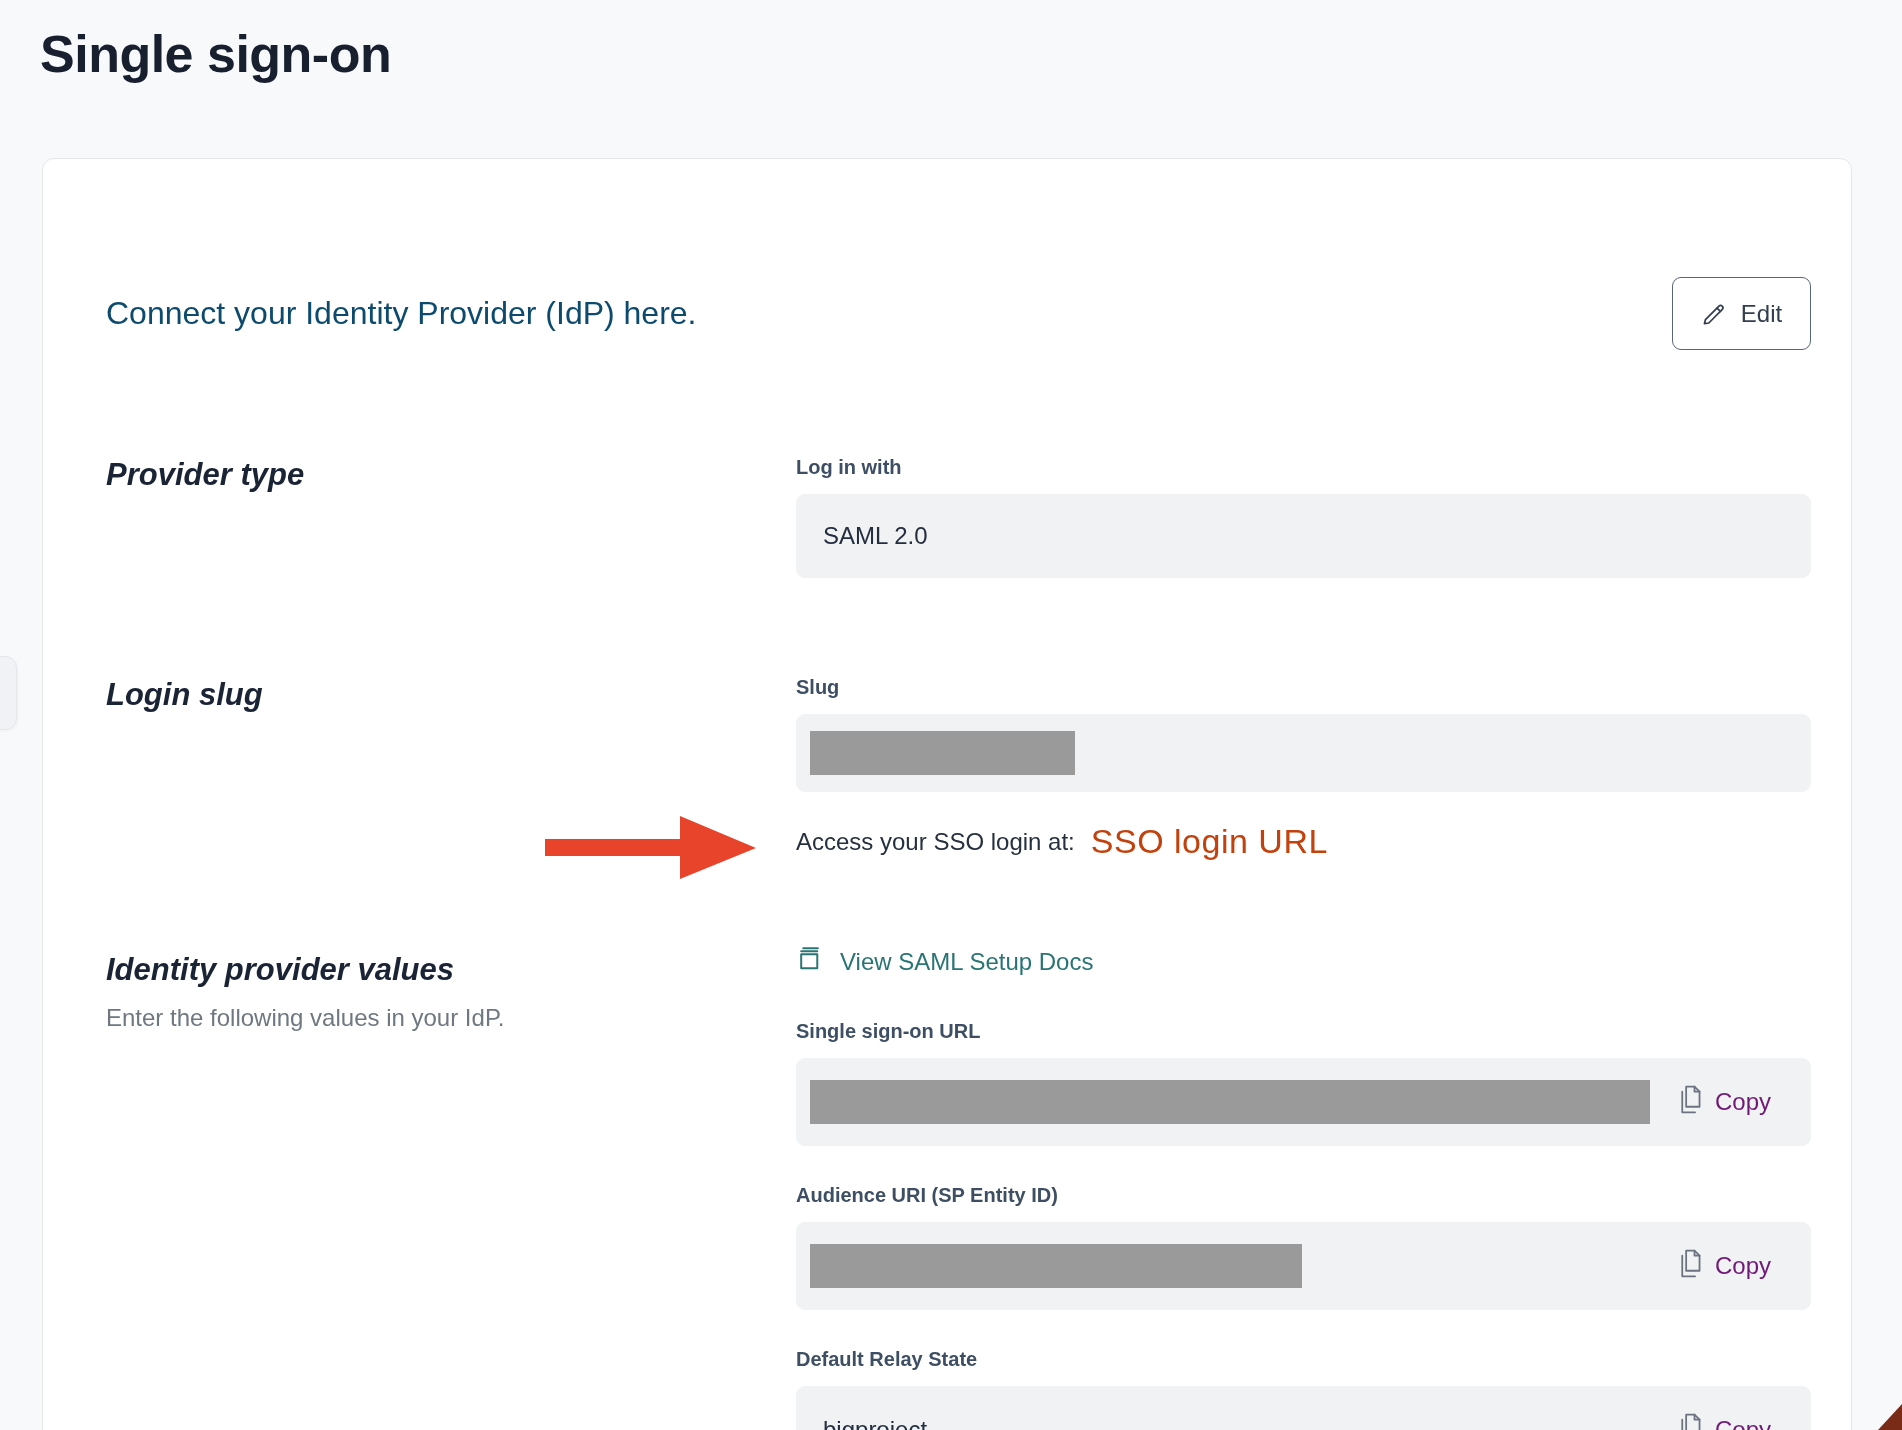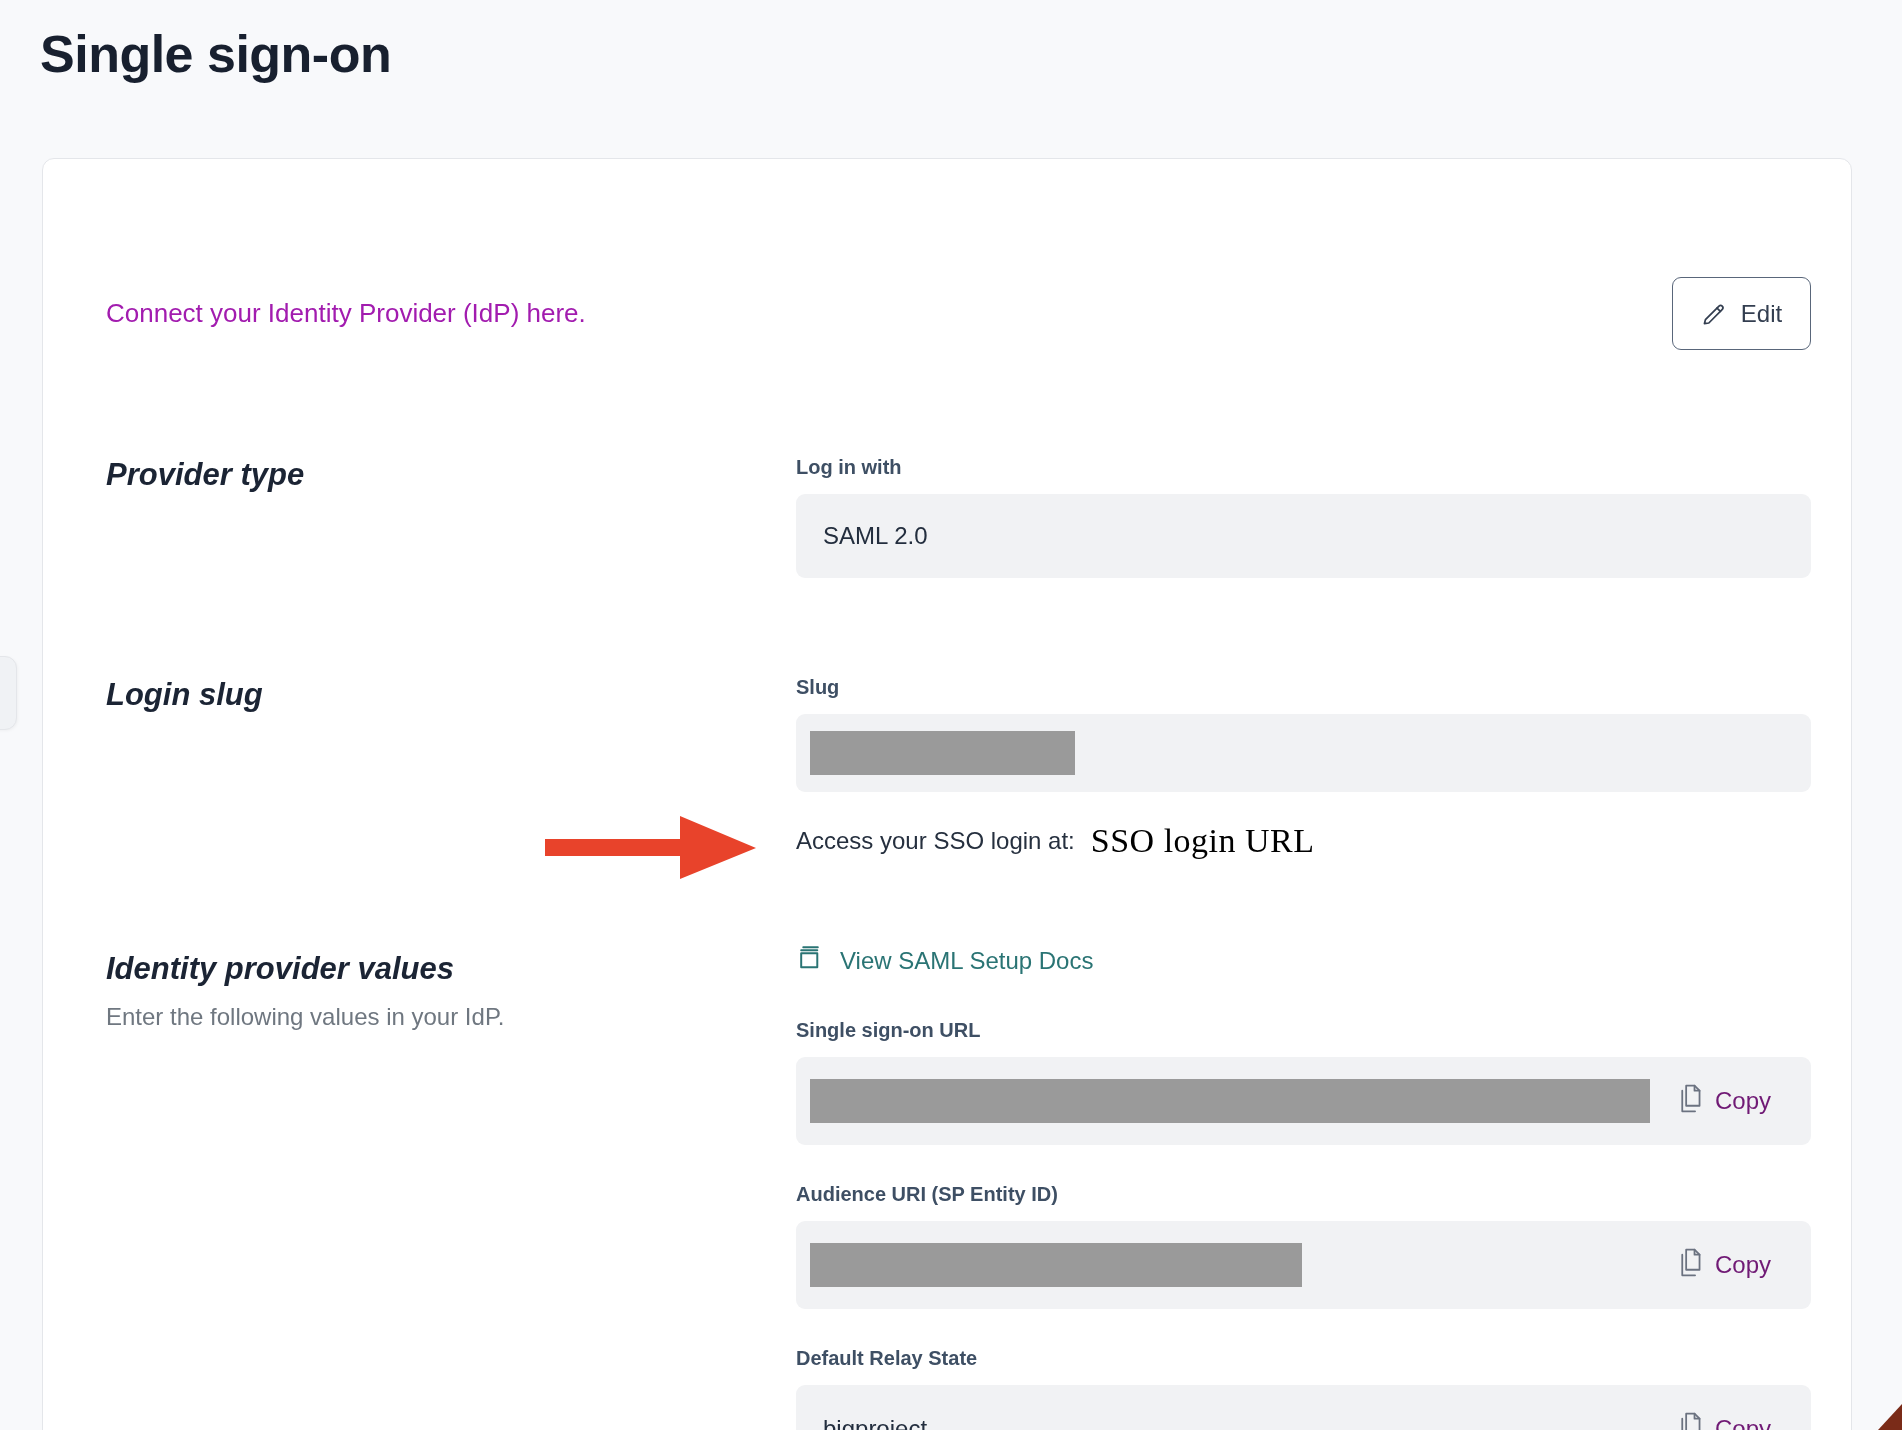--- a/index.html
+++ b/index.html
@@ -32,21 +32,21 @@
     border-radius: 12px;
     padding: 118px 40px 0 63px;
   }
 
   
   .intro-row {
     display: flex;
     justify-content: space-between;
     align-items: center;
   }
-  .intro-text { font-size: 26px; color: #a21caf; }
+  .intro-text { font-size: 32px; color: #0c4a6e; }
   .edit-btn {
     display: flex;
     align-items: center;
     justify-content: center;
     gap: 14px;
     width: 139px;
     height: 73px;
     background: #ffffff;
     border: 1px solid #59667a;
     border-radius: 9px;
@@ -123,22 +123,22 @@
   
   .access-row {
     margin-top: 30px;
     display: flex;
     align-items: center;
   }
   .access-prefix { font-size: 24px; color: #26303f; }
   .access-annotation {
     margin-left: 16px;
     font-size: 34px;
-    color: #000000;
-    font-family: Liberation Serif, serif;
+    color: #c2410c;
+    font-family: Liberation Sans, sans-serif;
     letter-spacing: 0.5px;
   }
 
   
   .docs-link {
     display: flex;
     align-items: center;
     gap: 17px;
     font-size: 24px;
     font-weight: 400;

